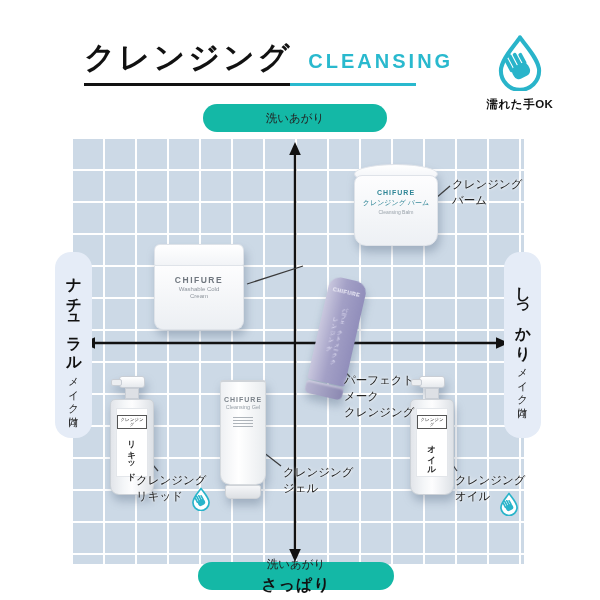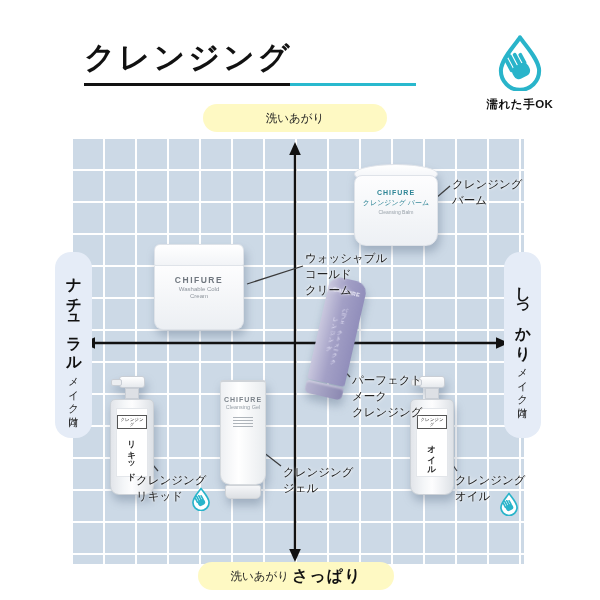--- a/index.html
+++ b/index.html
@@ -23,21 +23,21 @@
   .grid{
     position:absolute;left:72px;top:138px;width:452px;height:426px;
     background-color:#ccd9e6;
     background-image:linear-gradient(#ffffff 2px,transparent 2px),
                      linear-gradient(90deg,#ffffff 2px,transparent 2px);
     background-size:32px 32px;background-position:-1px -1px;
   }
   .axes{position:absolute;left:0;top:0;width:600px;height:600px;pointer-events:none;}
   
   .pill{position:absolute;border-radius:16px;display:flex;align-items:center;justify-content:center;}
-  .pill-h{background:#fef9c3;gap:3px;}
+  .pill-h{background:#14b8a6;gap:3px;flex-direction:column;}
   .pill-v{background:#e5ecf7;display:grid;place-items:center;}
   .pill-prefix{font-size:11.5px;color:#222;}
   .pill-main{font-size:16px;font-weight:bold;color:#111;letter-spacing:1px;}
   .vtext{writing-mode:vertical-rl;text-orientation:upright;}
   .pill-main-v{font-size:15.5px;font-weight:bold;letter-spacing:2px;color:#111;}
   .pill-suffix-v{font-size:10.5px;letter-spacing:1px;color:#222;margin-inline-start:5px;}
   
   .product{position:absolute;filter:drop-shadow(2px 6px 5px rgba(75,95,120,.35));}
   .pkg-brand{font-size:7px;font-weight:bold;letter-spacing:1px;color:#2e8596;}
   .pkg-jp{font-size:7px;color:#2e8596;margin-top:2px;}
@@ -91,20 +91,21 @@
   .drop-sm{position:absolute;width:22px;height:24px;}
 </style>
 </head>
 <body>
 
 <div class="stage">
 
   <div class="hdr">
     <div class="hdr-row">
       <span class="hdr-title">クレンジング</span>
+      <span class="hdr-sub">CLEANSING</span>
     </div>
     <div class="hdr-rule">
       <span class="rule-black"></span>
       <span class="rule-cyan"></span>
     </div>
   </div>
 
   <div class="wet-badge">
     <svg viewBox="0 0 28 31">
       <path d="M14 1.8 C11.2 6.2 3.6 13.8 3.6 20 a10.4 10.4 0 0 0 20.8 0 C24.4 13.8 16.8 6.2 14 1.8 Z" fill="#ffffff" stroke="#29b4ca" stroke-width="2.2" stroke-linejoin="round"></path>
@@ -206,26 +207,21 @@
         <span class="mini-box">クレンジング</span>
         <div class="v-big">オイル</div>
       </div>
     </div>
   </div>
 
   <div class="callout" style="left:452px;top:176px;">
     <span>クレンジング</span>
       <span>バーム</span>
   </div>
-  <div class="callout" style="left:305px;top:250px;">
-    <span>ウォッシャブル</span>
-      <span>コールド</span>
-      <span>クリーム</span>
-  </div>
-  <div class="callout" style="left:352px;top:372px;font-family:Liberation Serif, serif;">
+  <div class="callout" style="left:344px;top:372px;font-family:Liberation Serif, serif;">
     <span>パーフェクト</span>
       <span>メーク</span>
       <span>クレンジング</span>
   </div>
   <div class="callout" style="left:136px;top:472px;">
     <span>クレンジング</span>
       <span>リキッド</span>
   </div>
   <div class="callout" style="left:283px;top:464px;">
     <span>クレンジング</span>

